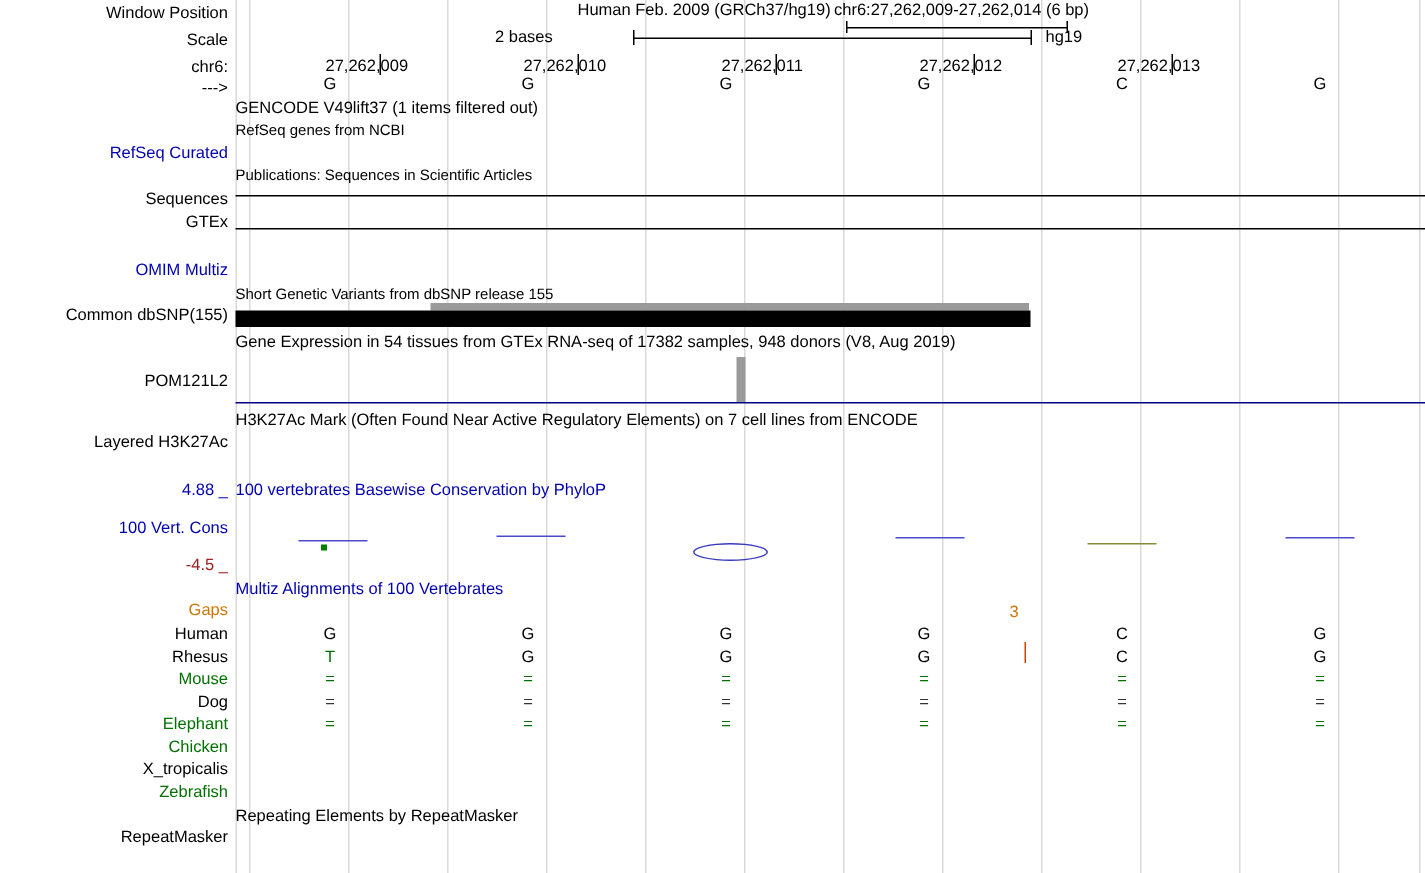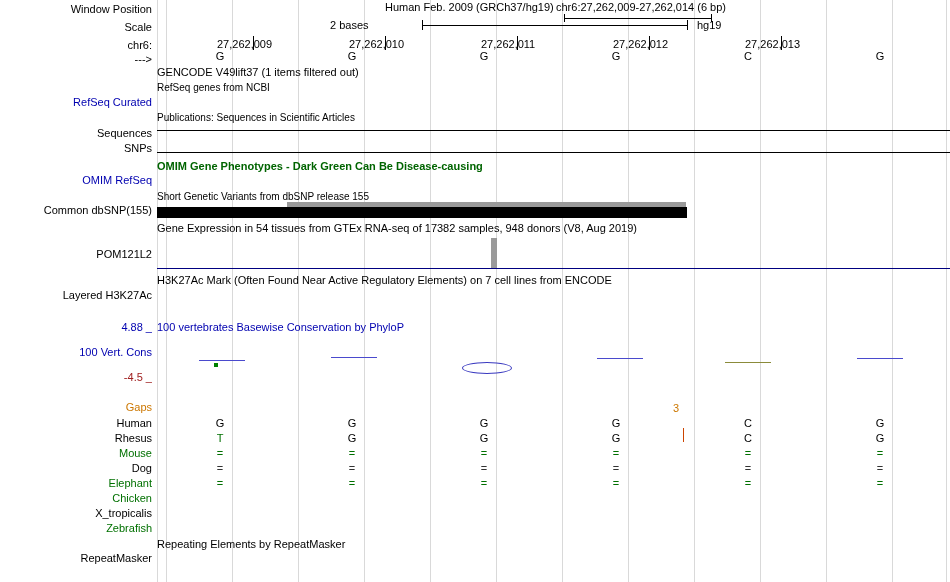--- a/index.html
+++ b/index.html
@@ -130,22 +130,22 @@
     <div class="gridline" style="left:735px;"></div>
     <div class="gridline" style="left:789px;"></div>
   </div>
 
   <div class="lbl" style="left:0;top:3px;width:152px;">Window Position</div>
   <div class="lbl" style="left:0;top:21px;width:152px;">Scale</div>
   <div class="lbl" style="left:0;top:39px;width:152px;text-align:right;">chr6:</div>
   <div class="lbl" style="left:0;top:53px;width:152px;">---&gt;</div>
   <div class="lbl blue" style="left:0;top:96px;width:152px;">RefSeq Curated</div>
   <div class="lbl" style="left:0;top:127px;width:152px;">Sequences</div>
-  <div class="lbl" style="left:0;top:142px;width:152px;">SNPs</div>
-  <div class="lbl blue" style="left:0;top:174px;width:152px;">OMIM RefSeq</div>
+  <div class="lbl" style="left:0;top:142px;width:152px;">GTEx</div>
+  <div class="lbl blue" style="left:0;top:174px;width:152px;">OMIM Multiz</div>
   <div class="lbl" style="left:0;top:204px;width:152px;">Common dbSNP(155)</div>
   <div class="lbl" style="left:0;top:248px;width:152px;">POM121L2</div>
   <div class="lbl" style="left:0;top:289px;width:152px;">Layered H3K27Ac</div>
   <div class="lbl blue" style="left:0;top:321px;width:152px;">4.88 _</div>
   <div class="lbl blue" style="left:0;top:346px;width:152px;">100 Vert. Cons</div>
   <div class="lbl red" style="left:0;top:371px;width:152px;">-4.5 _</div>
   <div class="lbl orange" style="left:0;top:401px;width:152px;">Gaps</div>
   <div class="lbl" style="left:0;top:552px;width:152px;">RepeatMasker</div>
 
   <div id="species-labels">
@@ -197,21 +197,20 @@
     </div>
 
   <div class="ctr" style="left:157px;top:66px;width:793px;">GENCODE V49lift37 (1 items filtered out)</div>
   <div class="ctr" style="left:157px;top:112px;width:793px;font-size:10px;">Publications: Sequences in Scientific Articles</div>
 
   <div class="ctr" style="left:157px;top:82px;width:793px;font-size:10px;">RefSeq genes from NCBI</div>
 
   <div class="hline" style="left:157px;top:130px;width:793px;"></div>
   <div class="hline" style="left:157px;top:152px;width:793px;"></div>
 
-  <div class="ctr green" style="left:157px;top:160px;width:793px;font-weight:bold;">OMIM Gene Phenotypes - Dark Green Can Be Disease-causing</div>
 
   <div class="ctr" style="left:157px;top:191px;width:631px;font-size:10px;">Short Genetic Variants from dbSNP release 155</div>
   <div class="grayband" style="left:287px;top:202px;width:399px;height:5px;"></div>
   <div class="snpbar" style="left:157px;top:207px;width:530px;height:11px;"></div>
 
   <div class="ctr" style="left:157px;top:222px;width:793px;">Gene Expression in 54 tissues from GTEx RNA-seq of 17382 samples, 948 donors (V8, Aug 2019)</div>
   <div class="gtex-bar" style="left:491px;top:238px;width:6px;height:30px;"></div>
   <div class="hline-blue" style="left:157px;top:268px;width:793px;"></div>
 
   <div class="ctr" style="left:157px;top:274px;width:793px;">H3K27Ac Mark (Often Found Near Active Regulatory Elements) on 7 cell lines from ENCODE</div>
@@ -221,20 +220,21 @@
   <div class="track-area" style="top:330px;height:56px;">
     <div class="cons-seg" style="left:42px;top:30px;width:46px;"></div>
     <div class="cons-seg" style="left:57px;top:33px;width:4px;height:4px;background:#008000;"></div>
     <div class="cons-seg" style="left:174px;top:27px;width:46px;"></div>
     <div class="cons-seg" style="left:305px;top:32px;width:48px;border-radius:50%;height:10px;border:1px solid #3a3ac0;background:transparent;"></div>
     <div class="cons-seg" style="left:440px;top:28px;width:46px;"></div>
     <div class="cons-seg" style="left:568px;top:32px;width:46px;background:#8b8b3a;"></div>
     <div class="cons-seg" style="left:700px;top:28px;width:46px;"></div>
   </div>
 
+  <div class="ctr blue" style="left:157px;top:387px;width:793px;">Multiz Alignments of 100 Vertebrates</div>
 
   <div class="ctr orange" style="left:673px;top:402px;width:20px;">3</div>
   <div class="tick" style="left:683px;top:428px;height:14px;background:#cc4400;"></div>
 
   <div id="species-rows">
       <div class="base-letter" style="left: 220px; top: 417px; color: rgb(0, 0, 0);">G</div>
       <div class="base-letter" style="left: 352px; top: 417px; color: rgb(0, 0, 0);">G</div>
       <div class="base-letter" style="left: 484px; top: 417px; color: rgb(0, 0, 0);">G</div>
       <div class="base-letter" style="left: 616px; top: 417px; color: rgb(0, 0, 0);">G</div>
       <div class="base-letter" style="left: 748px; top: 417px; color: rgb(0, 0, 0);">C</div>

